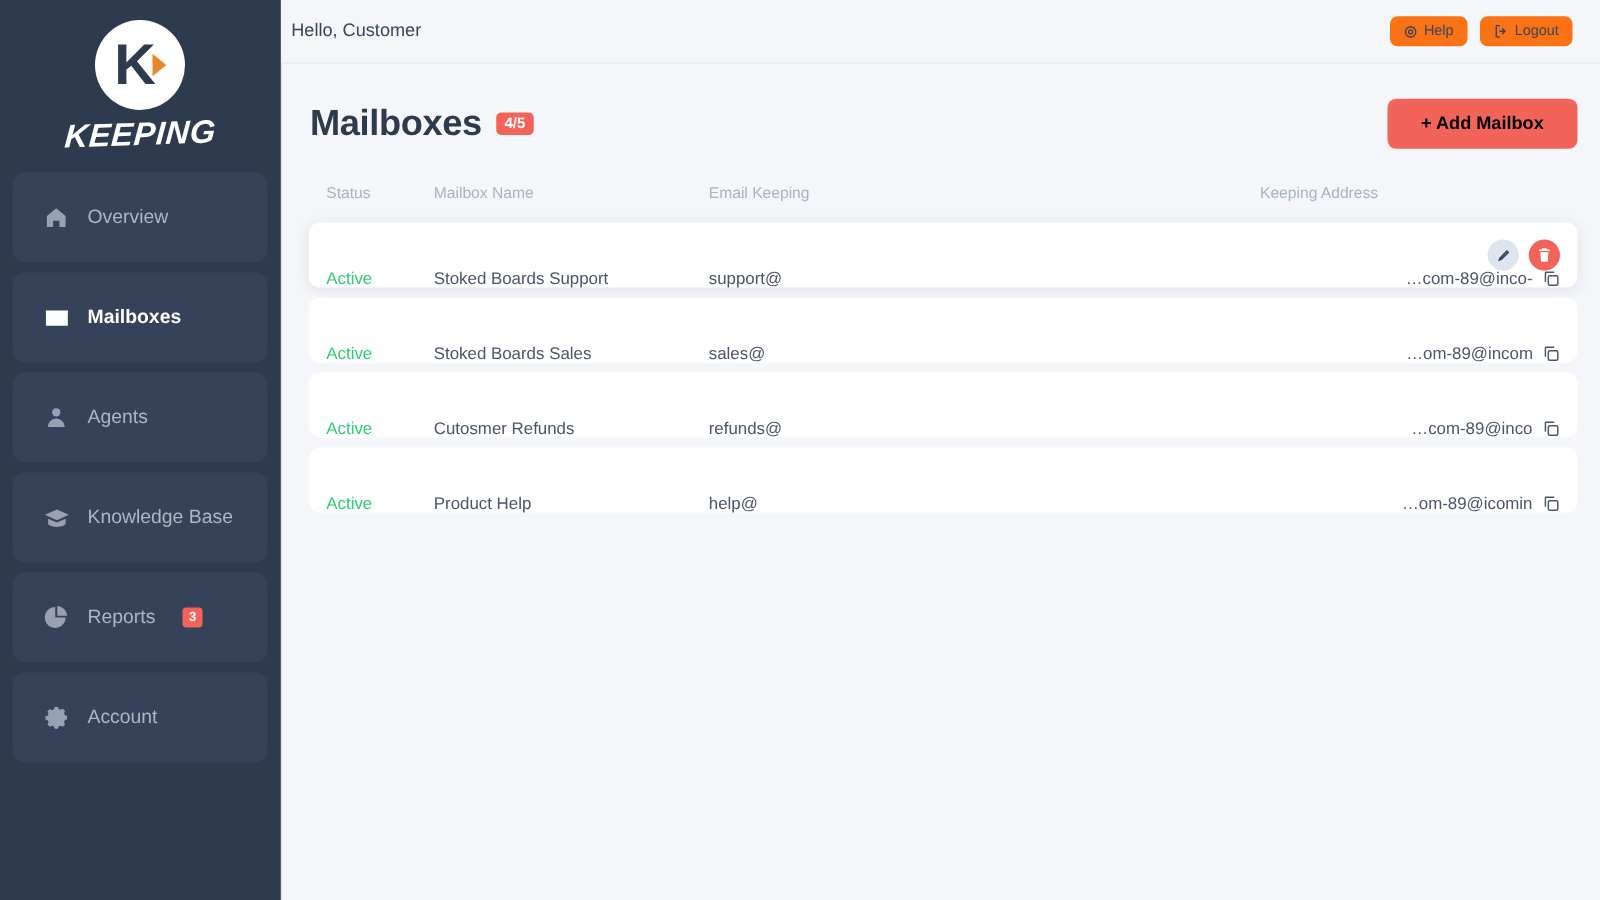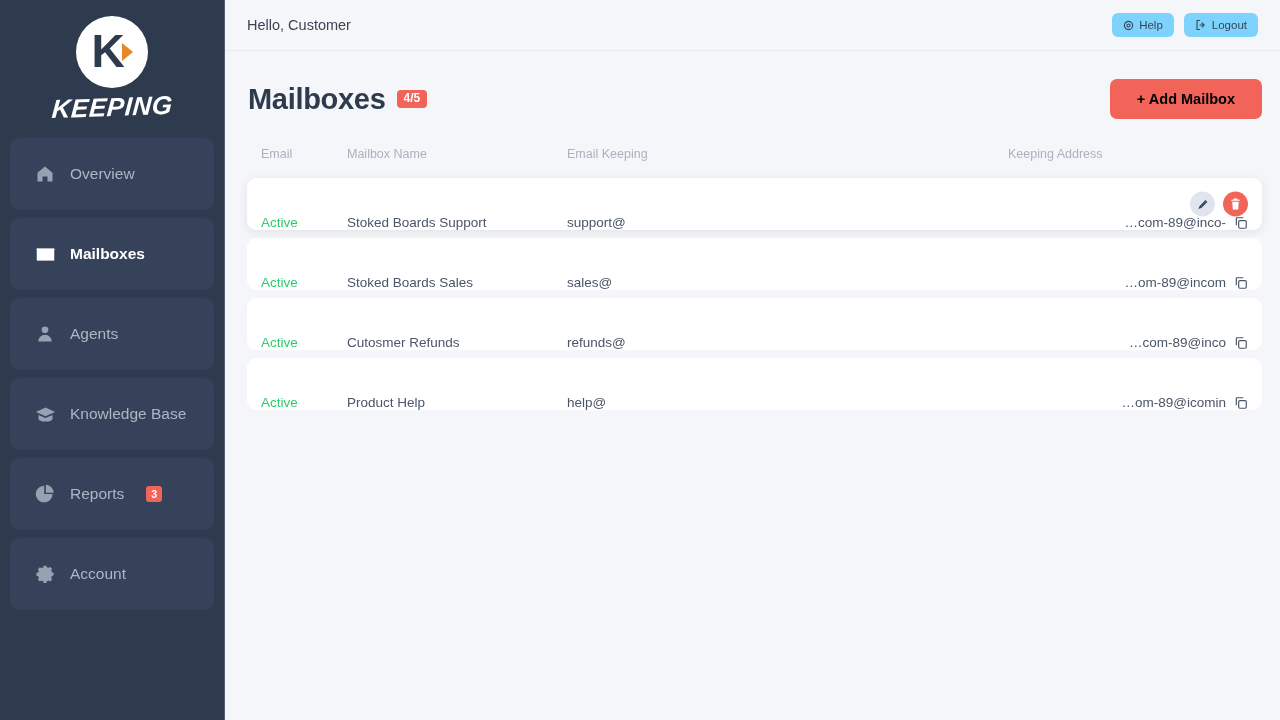--- a/index.html
+++ b/index.html
@@ -71,26 +71,26 @@
     background:#f2645a; color:#fff; font-size:10.5px; font-weight:bold;
     border-radius:3px; padding:1.5px 5px; line-height:1.2; margin-left:8px;
   }
 
   
   .main { flex:1; height:720px; background:#f4f6f9;
           display:flex; flex-direction:column; overflow:hidden; }
   .topbar {
     height:51px; flex:0 0 51px; background:#f4f6f9;
     border-bottom:1px solid #e7eaef;
-    display:flex; align-items:center; padding:0 22px 0 22px;
+    display:flex; align-items:center; padding:0 22px 0 8px;
   }
   .greeting { font-size:14.5px; color:#3a4456; }
   .topbar-actions { margin-left:auto; display:flex; gap:10px; }
   .pill-btn {
-    background:#7dd3fc; border:none; border-radius:6px;
+    background:#f97316; border:none; border-radius:6px;
     height:24px; padding:0 11px;
     display:flex; align-items:center; gap:5px;
     font-size:11.5px; color:#3a4456; cursor:pointer;
     font-family:"Liberation Sans", sans-serif;
   }
   .pill-btn svg { display:block; }
 
   .content { flex:1; padding:22px 18px 0 22px; overflow:hidden; }
   .page-head {
     display:flex; align-items:center;
@@ -265,21 +265,21 @@
 
       <div class="page-head">
         <h1 class="page-title">Mailboxes</h1>
         <span class="title-badge">4/5</span>
         <button class="add-btn">+ Add Mailbox</button>
       </div>
 
       <div class="table">
 
         <div class="thead">
-          <div class="th col-status">Email</div>
+          <div class="th col-status">Status</div>
           <div class="th col-name">Mailbox Name</div>
           <div class="th col-email">Email Keeping</div>
           <div class="th col-keep">Keeping Address</div>
         </div>
 
         <div class="row hovered">
           <div class="cell col-status status-active">Active</div>
           <div class="cell col-name">Stoked Boards Support</div>
           <div class="cell col-email">support@</div>
           <div class="col-keep keep-wrap">

